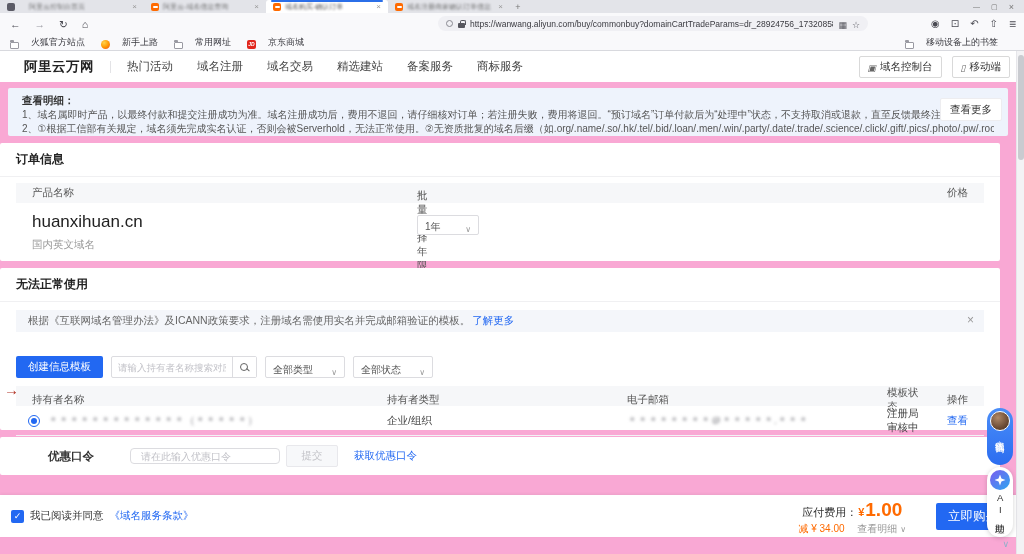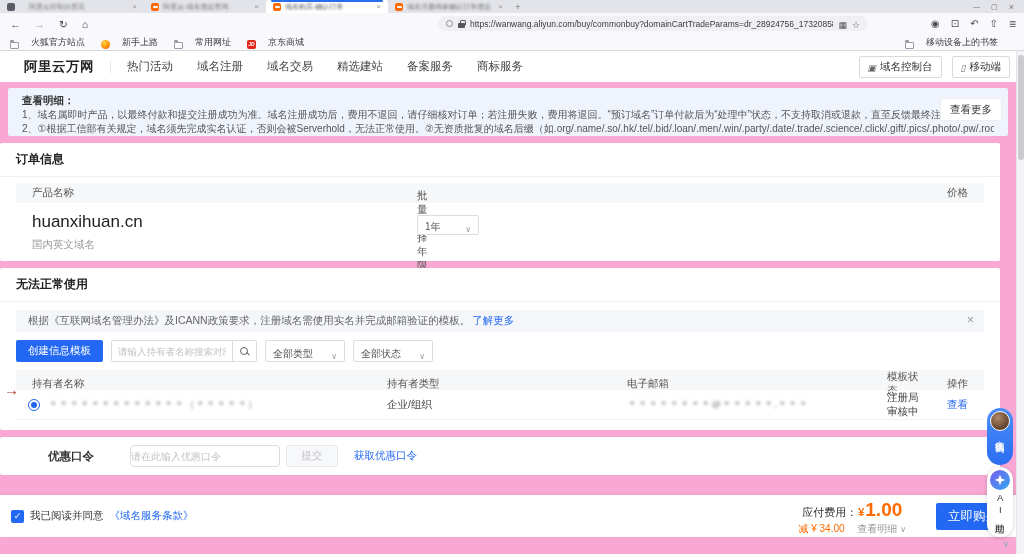--- a/index.html
+++ b/index.html
@@ -85,21 +85,21 @@
 .price-main{color:#ff6a00;font-size:15px;font-weight:bold}
 .price-orig{color:#bcbcc2;font-size:9.5px;margin-top:2px}
 .promo-tag{display:inline-flex;align-items:center;gap:3px;color:#ff8a2b;border:1px solid #ffc9a0;border-radius:2px;font-size:9.5px;padding:0 5px;height:15px;margin-top:4px}
 .promo-tag .chev{color:#ff9d4d;font-size:7px}
 
 
 #card-template{top:217px;height:162px}
 .tpl-notice{position:relative;margin:8px 16px 0;height:22px;background:#f4f6fa;display:flex;align-items:center;padding:0 12px;font-size:10.5px;color:#666;gap:2px}
 .tpl-close{position:absolute;right:10px;top:4px;color:#999;font-size:12px;line-height:1}
 .tpl-close::before{content:"×"}
-.tpl-controls{display:flex;margin:8px 16px 0;height:22px;gap:8px}
+.tpl-controls{display:flex;margin:24px 16px 0;height:22px;gap:8px}
 .btn-primary{background:#2268f2;color:#fff;font-size:10.5px;border-radius:2px;padding:0 12px;display:flex;align-items:center;border:0;cursor:pointer}
 .search-group{display:flex;width:146px;border:1px solid #dcdce0;border-radius:2px;background:#fff}
 .search-group input{flex:1;border:0;outline:0;font-size:9.5px;padding:0 6px;color:#333;min-width:0;background:transparent}
 .search-group input::placeholder{color:#c2c2c8}
 .search-btn{width:24px;border-left:1px solid #dcdce0;display:flex;align-items:center;justify-content:center;background:#fff;cursor:pointer}
 .i-mag{position:relative;width:9px;height:9px}
 .i-mag::before{content:"";position:absolute;left:0;top:0;width:6px;height:6px;border:1.2px solid #666;border-radius:50%}
 .i-mag::after{content:"";position:absolute;left:6px;top:6.5px;width:3.5px;height:1.2px;background:#666;transform:rotate(45deg)}
 .sel-type,.sel-status{width:80px;height:22px}
 .tt{margin:8px 16px 0;width:968px}
@@ -110,21 +110,21 @@
 .tt-row{height:30px;font-size:10.5px;border-bottom:1px solid #f2f3f5;color:#444}
 .holder-cell{display:flex;align-items:center;gap:8px;padding-left:12px}
 .radio{width:12px;height:12px;border:1px solid #2268f2;border-radius:50%;display:flex;align-items:center;justify-content:center;flex:none;background:#fff;cursor:pointer}
 .radio i{display:block;width:6px;height:6px;border-radius:50%;background:#2268f2}
 .blur-text{filter:blur(1.7px);color:#8a8a90}
 .tt-action{text-align:right;padding-right:16px}
 
 
 #card-coupon{top:386px;height:38px;display:flex;align-items:center}
 .coupon-label{font-size:11.5px;font-weight:bold;color:#333;margin-left:48px}
-.coupon-input{margin-left:36px;width:150px;height:22px;border:1px solid #dcdce0;border-radius:4px;padding:0 0;font-size:10px;color:#333;outline:0}
+.coupon-input{margin-left:36px;width:150px;height:16px;border:1px solid #dcdce0;border-radius:4px;padding:0 10px;font-size:10px;color:#333;outline:0}
 .coupon-input::placeholder{color:#c2c2c8}
 .coupon-submit{margin-left:6px;width:52px;height:22px;background:#f7f8fa;border:1px solid #e8e8ec;border-radius:2px;color:#c3c3c8;font-size:10.5px;display:flex;align-items:center;justify-content:center}
 .coupon-link{margin-left:16px;font-size:10.5px}
 
 
 .footerbar{position:absolute;left:0;right:0;top:444px;height:42px;background:#fff;box-shadow:0 -1px 3px rgba(0,0,0,.06)}
 .agree{position:absolute;left:11px;top:14px;display:flex;align-items:center;gap:6px;font-size:10.5px;color:#333}
 .checkbox{width:13px;height:13px;background:#2268f2;border-radius:2px;color:#fff;display:flex;align-items:center;justify-content:center;font-size:9px;cursor:pointer}
 .checkbox::before{content:"✓"}
 .payblock{position:absolute;right:118px;top:4px;text-align:right}

